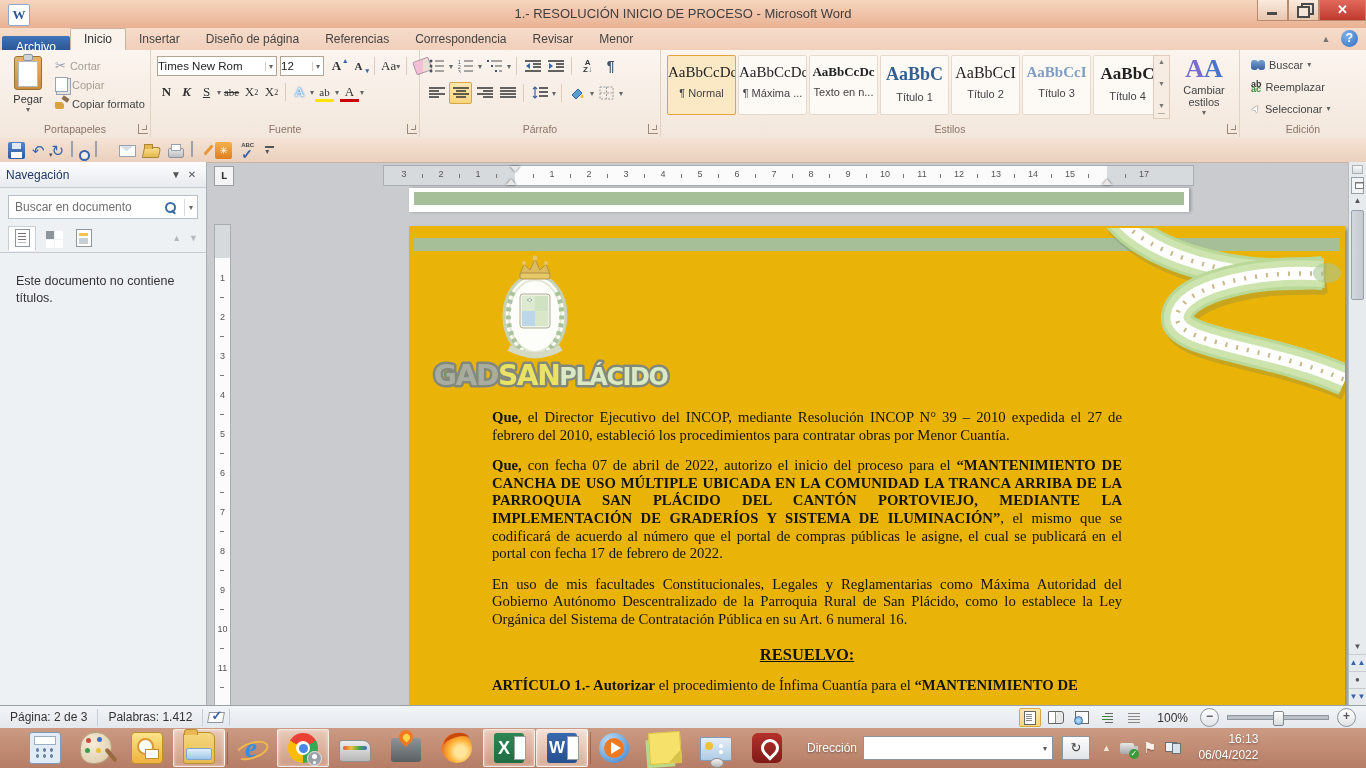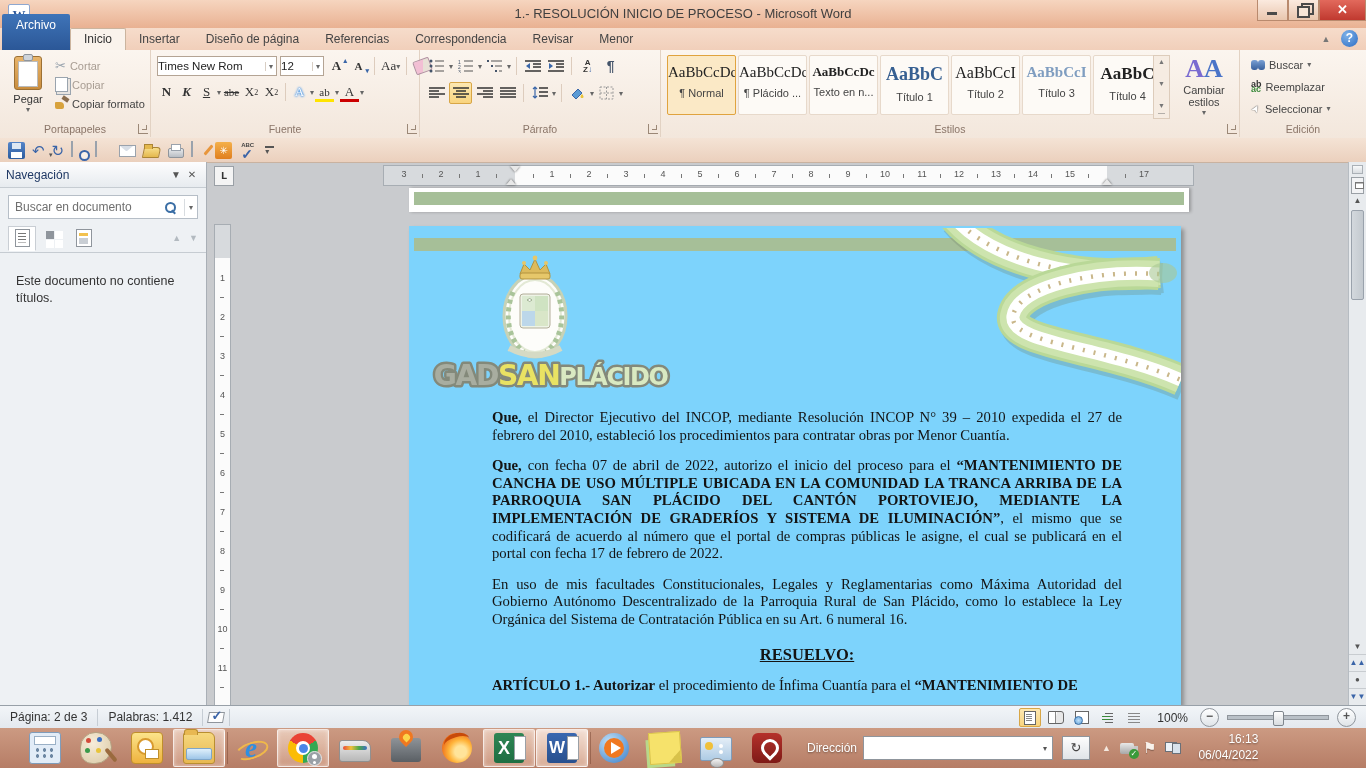--- a/index.html
+++ b/index.html
@@ -12,21 +12,21 @@
   .wc{width:29px;height:20px;border:1px solid #b98a6e;border-top:none;background:linear-gradient(#fbeadf,#e9c6ae);position:relative;}
   .wc.close{width:45px;background:linear-gradient(#e2695c,#c0392f);}
   .wc-min::after{content:"";position:absolute;left:9px;bottom:5px;width:10px;height:3px;background:#4a4a4a;}
   .wc-restore::after{content:"";position:absolute;left:8px;top:6px;width:9px;height:8px;border:2px solid #4a4a4a;background:#f7e6d8;}
   .wc-restore::before{content:"";position:absolute;left:12px;top:3px;width:9px;height:8px;border:2px solid #4a4a4a;}
   .wc.close::after{content:"✕";position:absolute;width:100%;text-align:center;color:#fff;font-size:13px;line-height:19px;font-weight:bold;}
   
   .tabrow{position:absolute;left:0;top:28px;width:1366px;height:22px;background:linear-gradient(#f6dccb,#f1cfba);}
   .tabs{position:absolute;left:2px;bottom:0;display:flex;height:22px;align-items:flex-end;}
   .tab{padding:0 13px;height:21px;line-height:21px;font-size:12px;color:#444;}
-  .tab.archivo{background:linear-gradient(#3f74b8,#2b5797);color:#fff;border-radius:2px 2px 0 0;height:36px;line-height:22px;padding:0 14px;}
+  .tab.archivo{background:linear-gradient(#3f74b8,#2b5797);color:#fff;border-radius:2px 2px 0 0;height:14px;line-height:22px;padding:0 14px;}
   .tab.active{background:#faf3ec;border:1px solid #cbb49e;border-bottom:none;border-radius:2px 2px 0 0;color:#333;}
   .tabrow-right{position:absolute;right:8px;top:2px;display:flex;gap:6px;align-items:center;}
   .rib-collapse{width:18px;height:16px;text-align:center;color:#777;font-size:9px;line-height:16px;}
   .help-btn{width:17px;height:17px;border-radius:50%;background:radial-gradient(circle at 35% 30%,#7fb2e8,#2c6cc4);color:#fff;text-align:center;font:bold 12px/17px "Liberation Sans",sans-serif;}
   
   .ribbon{position:absolute;left:0;top:50px;width:1366px;height:88px;background:linear-gradient(#fbf5ef,#f3e7dc);border-bottom:1px solid #c8b4a2;display:flex;}
   .rgroup{position:relative;height:87px;border-right:1px solid #e2d2c3;flex:none;}
   .rg-label{position:absolute;bottom:2px;left:0;width:100%;text-align:center;font-size:10.5px;color:#8a7568;}
   .launcher{position:absolute;right:2px;bottom:3px;width:9px;height:9px;border-left:1px solid #9b8877;border-bottom:1px solid #9b8877;}
   .launcher::after{content:"";position:absolute;right:1px;top:1px;width:4px;height:4px;border-right:1px solid #9b8877;border-bottom:1px solid #9b8877;}
@@ -154,21 +154,21 @@
   .tick-num{position:absolute;top:3px;font-size:9px;color:#555;transform:translateX(-50%);}
   .tick-mid{position:absolute;top:8px;width:1px;height:4px;background:#777;}
   .ind-top{position:absolute;left:126px;top:0;width:0;height:0;border:5px solid transparent;border-top:6px solid #e8e8e8;filter:drop-shadow(0 0 1px #555);}
   .ind-up{position:absolute;left:122px;bottom:0;width:0;height:0;border:5px solid transparent;border-bottom:6px solid #e8e8e8;filter:drop-shadow(0 0 1px #555);}
   .ind-right{position:absolute;left:718px;bottom:0;width:0;height:0;border:5px solid transparent;border-bottom:6px solid #e8e8e8;filter:drop-shadow(0 0 1px #555);}
   .vruler{position:absolute;left:7px;top:62px;width:15px;height:481px;background:#d7dadd;border:1px solid #a7adb3;}
   .vruler .white{position:absolute;left:0;top:33px;width:100%;bottom:0;background:#fbfbfb;}
   .vtick-num{position:absolute;left:0;width:100%;text-align:center;font-size:9px;color:#555;}
   .vtick-mid{position:absolute;left:5px;width:4px;height:1px;background:#777;}
   .page-prev{position:absolute;left:202px;top:26px;width:780px;height:24px;background:#fff;box-shadow:2px 0 3px rgba(0,0,0,.25);}
-  .page{position:absolute;left:202px;top:64px;width:772px;height:479px;background:#7dd3fc;box-shadow:3px 3px 4px rgba(0,0,0,.3);overflow:hidden;text-decoration:underline;}
+  .page{position:absolute;left:202px;top:64px;width:936px;height:479px;background:#eab308;box-shadow:3px 3px 4px rgba(0,0,0,.3);overflow:hidden;text-decoration:underline;}
   .green-bar{position:absolute;left:5px;right:5px;height:13px;background:#a6bf98;}
   .doc-text{position:absolute;left:83px;top:183px;width:630px;font-family:"Liberation Serif",serif;font-size:14.7px;line-height:17.6px;color:#141414;text-align:justify;}
   .doc-text p{margin:0 0 13px;}
   .doc-heading{text-align:center;font-weight:bold;font-size:16.5px;margin:17px 0 14px;}
   .doc-heading span{text-decoration:underline;}
   
   .vscroll{position:absolute;right:0;top:0;width:17px;height:543px;background:#e8ebee;border-left:1px solid #b6bcc2;}
   .vs-split{margin:3px 3px 0;height:7px;background:linear-gradient(#f8f9fa,#d8dce0);border:1px solid #aab0b6;}
   .vs-rulerbtn{margin:3px 2px 0;height:15px;background:#f2f3f5;border:1px solid #9aa0a6;position:relative;}
   .vs-rulerbtn::after{content:"";position:absolute;left:3px;top:4px;width:7px;height:5px;background:#fff;border:1px solid #777;box-shadow:inset 0 1px 0 #bbb;}
@@ -464,21 +464,21 @@
     </div>
 
     <div class="rgroup g-styles">
       <div class="styles-gallery" id="styles-gallery">
           <div class="style-item st-normal selected">
             <div class="st-preview">AaBbCcDc</div>
             <div class="st-label">¶ Normal</div>
           </div>
           <div class="style-item st-parrafo">
             <div class="st-preview">AaBbCcDc</div>
-            <div class="st-label">¶ Plácido ...</div>
+            <div class="st-label">¶ Máxima ...</div>
           </div>
           <div class="style-item st-texto">
             <div class="st-preview">AaBbCcDc</div>
             <div class="st-label">Texto en n...</div>
           </div>
           <div class="style-item st-t1">
             <div class="st-preview">AaBbC</div>
             <div class="st-label">Título 1</div>
           </div>
           <div class="style-item st-t2">

